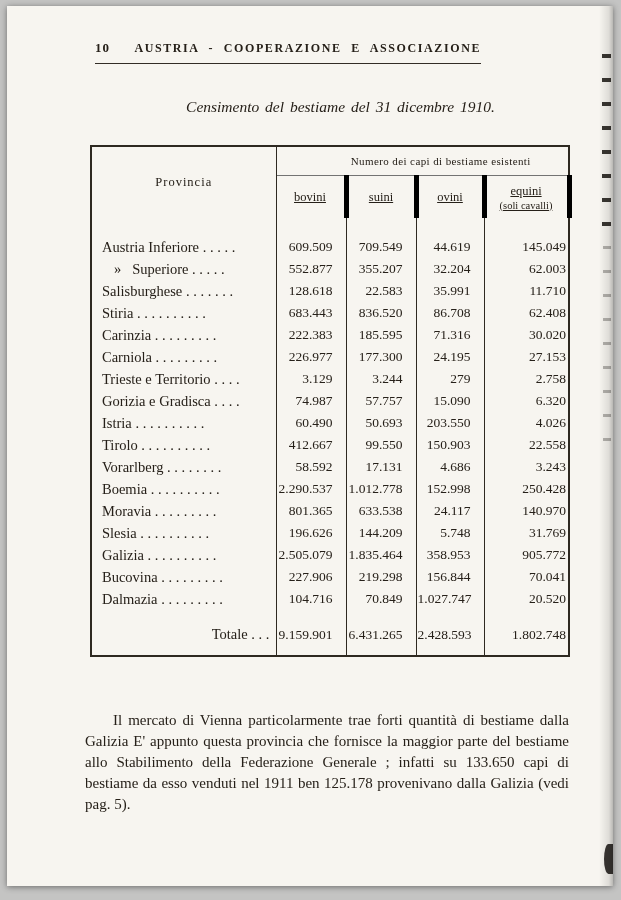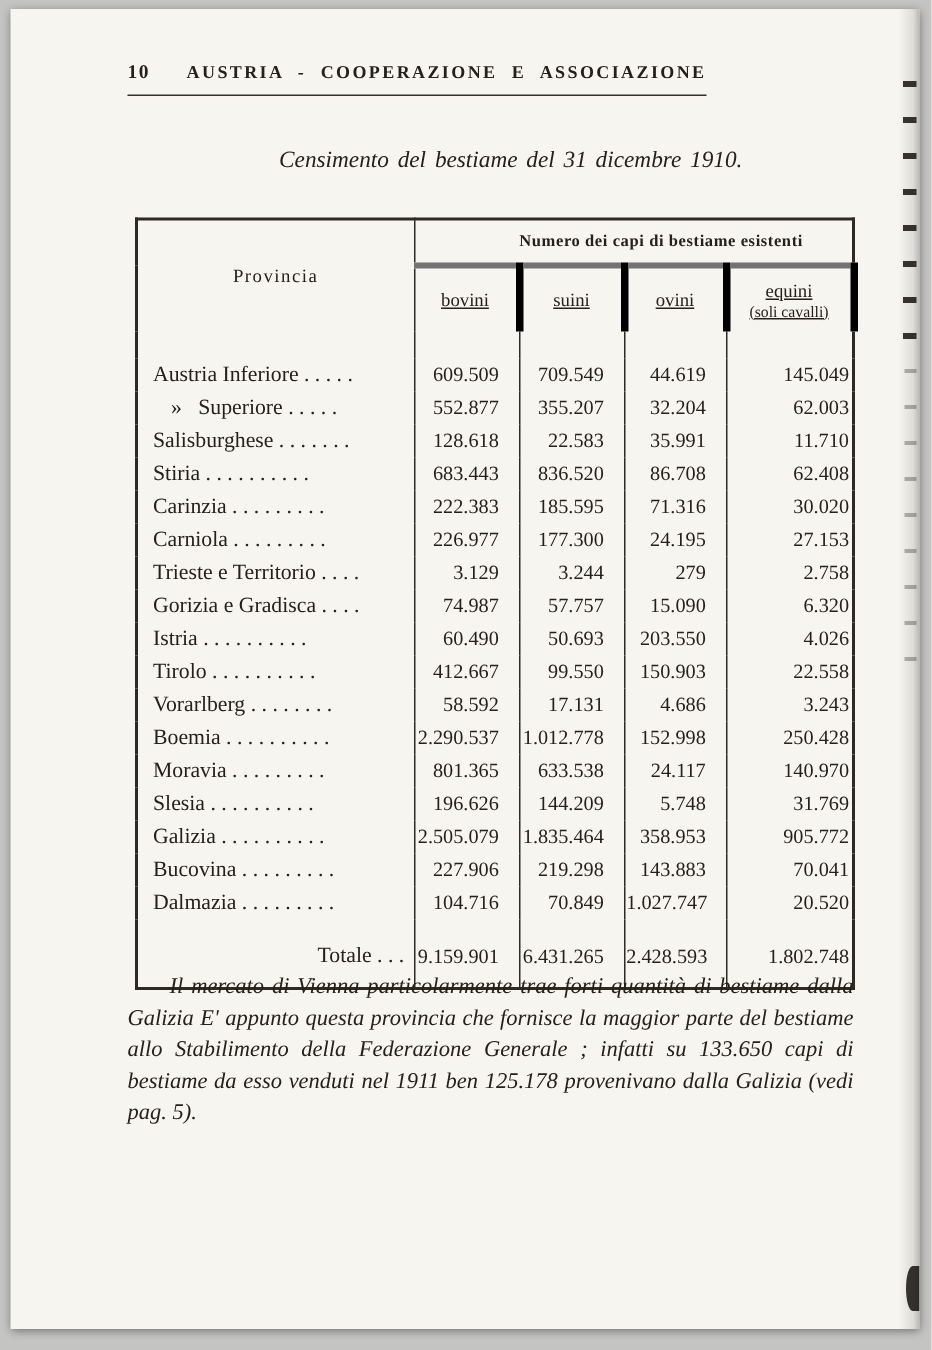--- a/index.html
+++ b/index.html
@@ -22,21 +22,21 @@
     background:linear-gradient(to right, rgba(0,0,0,0) 0%, rgba(0,0,0,.10) 70%, rgba(0,0,0,.25) 100%); }
   .scan-dashes-top { position:absolute; right:2px; top:48px; width:9px; height:190px;
     background:repeating-linear-gradient(to bottom, rgba(22,19,15,.85) 0 4px, transparent 4px 24px); }
   .scan-dashes-bottom { position:absolute; right:2px; top:240px; width:8px; height:200px;
     background:repeating-linear-gradient(to bottom, rgba(22,19,15,.30) 0 3px, transparent 3px 24px); }
   .scan-blotch { position:absolute; right:0; top:838px; width:9px; height:30px;
     background:#15120f; border-radius:50% 0 0 50%; opacity:.85; }
 
   
   .running-head {
-    position:absolute; left:78px; top:34px; width:386px;
+    position:absolute; left:88px; top:34px; width:386px;
     display:flex; justify-content:space-between; align-items:baseline;
     border-bottom:1.5px solid #332d26; padding-bottom:7px;
   }
   .page-number { font-size:13px; font-weight:700; letter-spacing:1px; }
   .running-title { font-size:12px; font-weight:700; letter-spacing:1.6px; word-spacing:5px; }
 
   .doc-title {
     position:absolute; left:92px; top:92px; width:483px;
     text-align:center; font-style:italic; font-size:15.5px; word-spacing:2px;
   }
@@ -44,32 +44,32 @@
   
   .table-wrap { position:absolute; left:83px; top:139px; width:478px; }
   table { width:100%; border-collapse:collapse; table-layout:fixed; }
   table, th, td { border:0 solid #2e2921; }
   table { border-width:2px; }
   .prov { border-right:1px solid #2e2921; padding-left:10px; text-align:left;
     font-size:14.5px; white-space:pre; overflow:hidden; }
   .num { border-right:1px solid #2e2921; text-align:right; padding-right:13px; font-size:13.5px; }
   td.c4, th.c4 { padding-right:2px; }
   th.prov-h { border-right:1px solid #2e2921; font-size:12.5px; font-weight:400; letter-spacing:1px; }
-  th.group-h { border-bottom:4px solid #737373; font-size:11px; font-weight:700;
+  th.group-h { border-bottom:1px solid #737373; font-size:11px; font-weight:400;
     letter-spacing:.4px; height:26px;padding-left:38px; }
   thead tr.subrow th { border-right:5px solid #000000; font-size:12.5px; font-weight:400; height:40px;text-decoration:underline; }
   .equini-sub { display:block; font-size:10.5px; margin-top:1px; }
   tbody td { height:22px; padding-top:0; padding-bottom:0; }
   tbody tr.spacer-row td { height:18px; }
   tr.italic td { }
   tfoot td { padding-top:16px; padding-bottom:12px; font-size:13.5px; }
   tfoot td.prov { text-align:right; padding-right:6px; white-space:normal; font-size:14.5px; }
 
   
-  .body-text { position:absolute; left:78px; top:642px; width:484px;font-style:italic; }
+  .body-text { position:absolute; left:78px; top:704px; width:484px; }
   .body-text p { margin:0; font-size:15px; line-height:1.40; text-align:justify; text-indent:28px; }
   .body-text p.noflow { text-align:left; }
 </style>
 </head>
 <body>
 
 <div class="page">
 
   <div class="edge-shade"></div>
   <div class="scan-dashes-top"></div>
@@ -217,21 +217,21 @@
             <td class="prov">Galizia . . . . . . . . . .</td>
             <td class="num c1">2.505.079</td>
             <td class="num c2">1.835.464</td>
             <td class="num c3">358.953</td>
             <td class="num c4">905.772</td>
           </tr>
           <tr>
             <td class="prov">Bucovina . . . . . . . . .</td>
             <td class="num c1">227.906</td>
             <td class="num c2">219.298</td>
-            <td class="num c3">143.883</td>
+            <td class="num c3">156.844</td>
             <td class="num c4">70.041</td>
           </tr>
           <tr>
             <td class="prov">Dalmazia . . . . . . . . .</td>
             <td class="num c1">104.716</td>
             <td class="num c2">70.849</td>
             <td class="num c3">1.027.747</td>
             <td class="num c4">20.520</td>
           </tr>
         </tbody>

